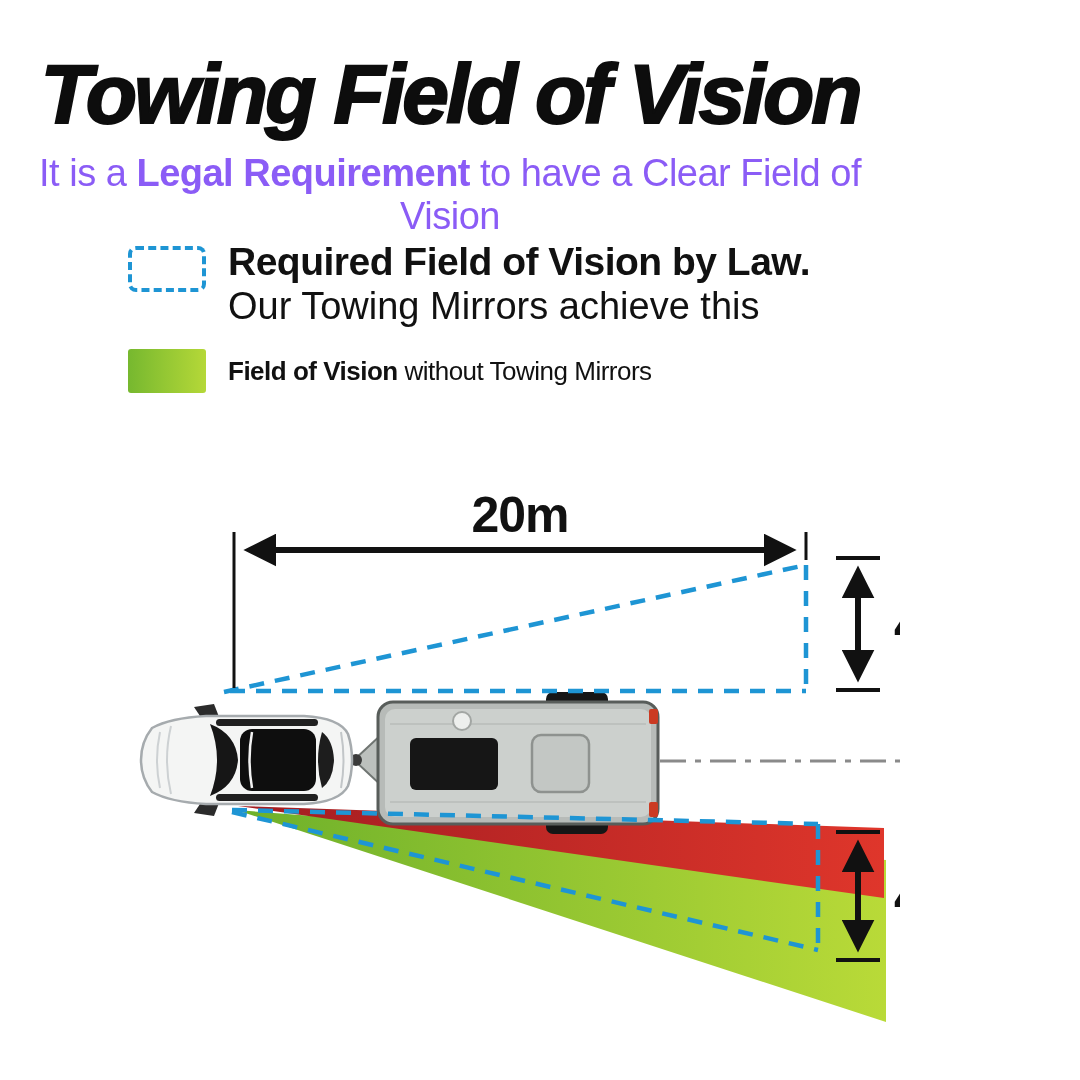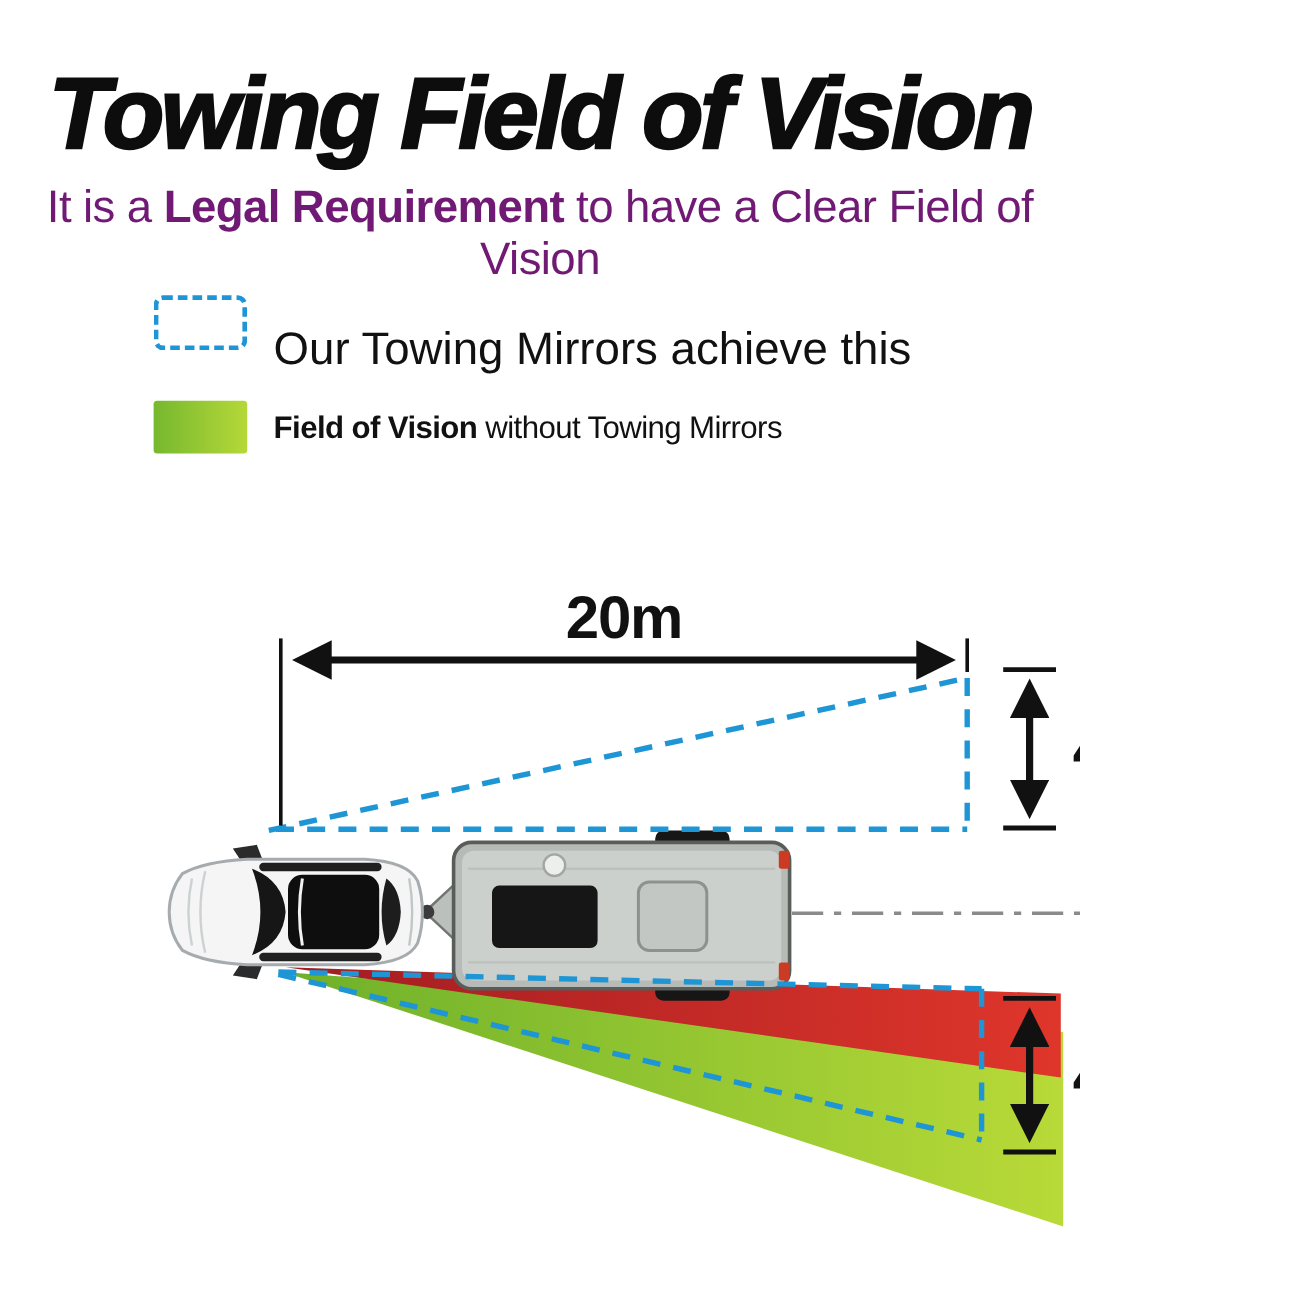--- a/index.html
+++ b/index.html
@@ -13,36 +13,36 @@
 
   .title {
     position:absolute; top:46px; left:0; width:100%;
     text-align:center;
     font-size:84px; font-weight:900; font-style:italic;
     letter-spacing:-3px; color:#0d0d0d;
     -webkit-text-stroke:2px #0d0d0d;
   }
   .subtitle {
     position:absolute; top:152px; left:0; width:100%;
-    text-align:center; font-size:38px; color:#701a75; letter-spacing:-0.5px;
+    text-align:center; font-size:38px; color:#8b5cf6; letter-spacing:-0.5px;
   }
   .subtitle .b { font-weight:800; }
 
   .legend { position:absolute; left:128px; top:240px; }
   .legend-row { display:flex; align-items:center; margin-bottom:14px; }
   .legend-row.two-line { align-items:flex-start; margin-bottom:20px; }
   .swatch { flex:0 0 auto; width:78px; margin-right:22px; border-radius:3px; }
   .swatch-dashed {
     height:46px; margin-top:6px;
     border:4px dashed #1e95d4; border-radius:8px; background:#fff;
   }
   .swatch-green { height:44px; background:linear-gradient(90deg,#76b82f,#b5d838); }
   .swatch-red   { height:44px; background:linear-gradient(90deg,#a81d22,#e03a2e); }
   .legend-text .lt-bold   { font-size:39px; font-weight:800; line-height:44px; letter-spacing:-0.5px; }
-  .legend-text .lt-normal { font-size:38px; font-weight:400; line-height:44px;margin-top:29px; }
+  .legend-text .lt-normal { font-size:38px; font-weight:400; line-height:44px; }
   .legend-line { font-size:26px; line-height:46px; letter-spacing:-0.5px; }
   .legend-line .lt-bold { font-weight:800; }
   .legend-line .lt-normal { font-weight:400; }
 
   .diagram { position:absolute; left:0; top:480px; width:1080px; height:600px; }
   .dim-text { font-family:"Liberation Sans", sans-serif; font-size:50px; font-weight:800; fill:#111; letter-spacing:-1px; }
 </style>
 </head>
 <body>
 
@@ -50,20 +50,21 @@
 
   <div class="title">Towing Field of Vision</div>
 
   <div class="subtitle"><span>It is a </span><span class="b">Legal Requirement</span><span> to have a Clear Field of Vision</span></div>
 
   <div class="legend">
 
     <div class="legend-row two-line">
       <div class="swatch swatch-dashed"></div>
       <div class="legend-text">
+        <div class="lt-bold">Required Field of Vision by Law.</div>
         <div class="lt-normal">Our Towing Mirrors achieve this</div>
       </div>
     </div>
 
     <div class="legend-row">
       <div class="swatch swatch-green"></div>
       <div class="legend-line"><span class="lt-bold">Field of Vision</span><span class="lt-normal"> without Towing Mirrors</span></div>
     </div>
 
 

